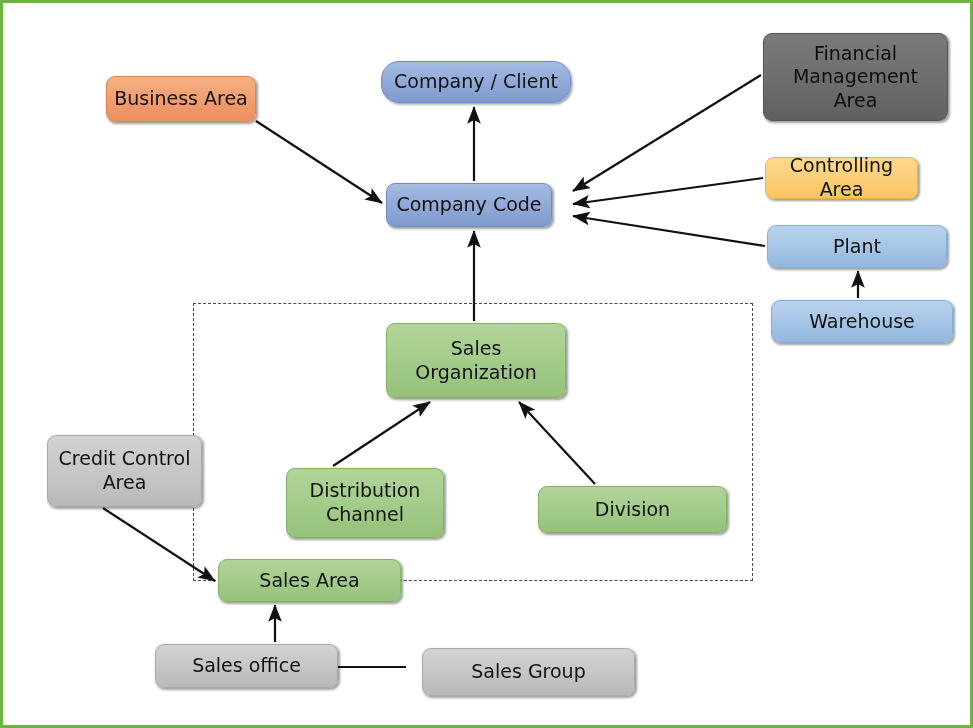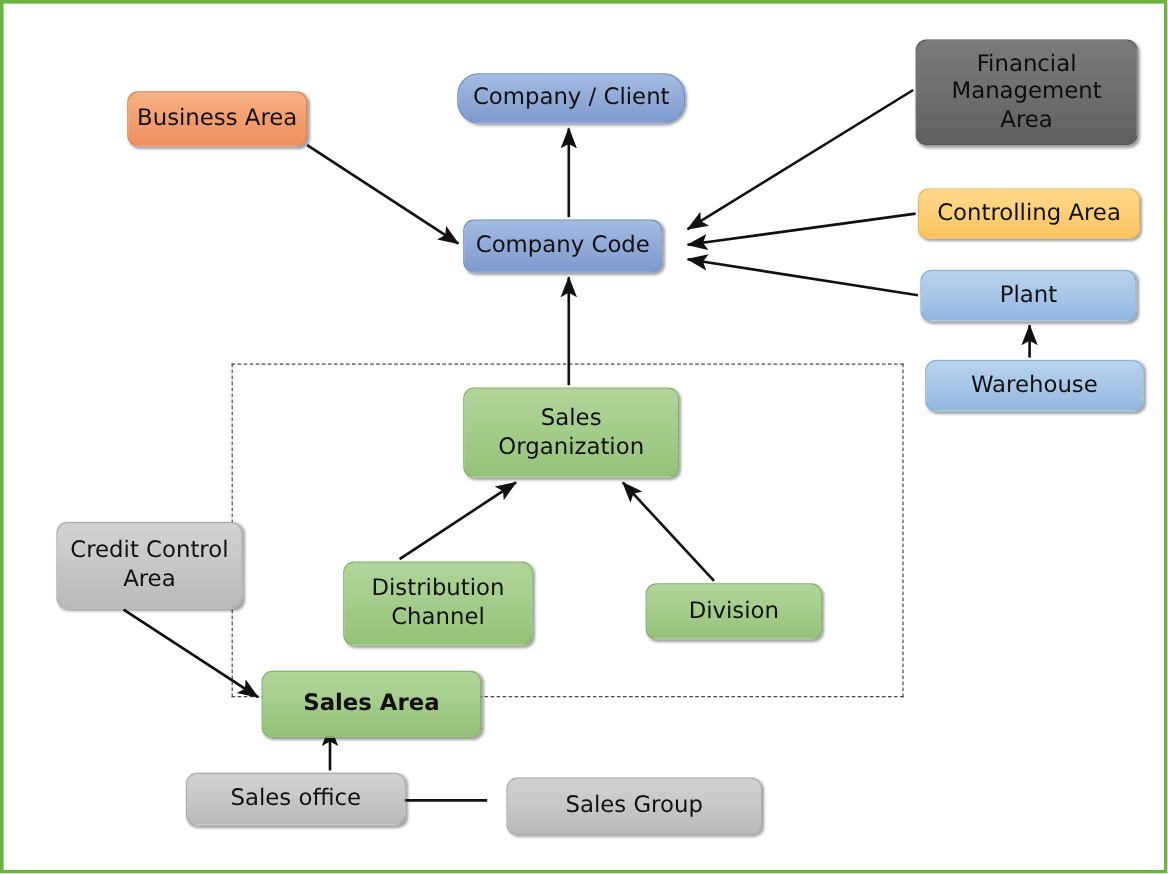--- a/index.html
+++ b/index.html
@@ -118,45 +118,45 @@
         <span class="node-label">Company / Client</span>
       </div>
       <div class="node n-darkgray" style="left: 760px; top: 30px; width: 185px; height: 88px;">
         <span class="node-label">Financial
 Management
 Area</span>
       </div>
       <div class="node n-blue" style="left: 383px; top: 180px; width: 166px; height: 44px;">
         <span class="node-label">Company Code</span>
       </div>
-      <div class="node n-yellow" style="left: 762px; top: 154px; width: 185px; height: 42px;">
+      <div class="node n-yellow" style="left: 762px; top: 154px; width: 153px; height: 42px;">
         <span class="node-label">Controlling Area</span>
       </div>
       <div class="node n-lightblue" style="left: 764px; top: 222px; width: 180px; height: 43px;">
         <span class="node-label">Plant</span>
       </div>
       <div class="node n-lightblue" style="left: 768px; top: 297px; width: 182px; height: 43px;">
         <span class="node-label">Warehouse</span>
       </div>
       <div class="node n-green" style="left: 383px; top: 320px; width: 180px; height: 75px;">
         <span class="node-label">Sales
 Organization</span>
       </div>
       <div class="node n-gray" style="left: 20px; top: 432px; width: 155px; height: 72px;">
         <span class="node-label">Credit Control
 Area</span>
       </div>
       <div class="node n-green" style="left: 247px; top: 465px; width: 158px; height: 70px; margin-left: 36px;">
         <span class="node-label">Distribution
 Channel</span>
       </div>
-      <div class="node n-green" style="left: 535px; top: 483px; width: 147px; height: 47px;">
+      <div class="node n-green" style="left: 535px; top: 483px; width: 189px; height: 47px;">
         <span class="node-label">Division</span>
       </div>
-      <div class="node n-green" style="left: 215px; top: 556px; width: 183px; height: 56px; font-weight: bold;">
+      <div class="node n-green" style="left: 215px; top: 556px; width: 183px; height: 43px;">
         <span class="node-label">Sales Area</span>
       </div>
       <div class="node n-gray" style="left: 128px; top: 641px; width: 183px; height: 44px;">
         <span class="node-label">Sales office</span>
       </div>
       <div class="node n-gray" style="left: 395px; top: 645px; width: 213px; height: 48px;">
         <span class="node-label">Sales Group</span>
       </div>
     </div>
 

